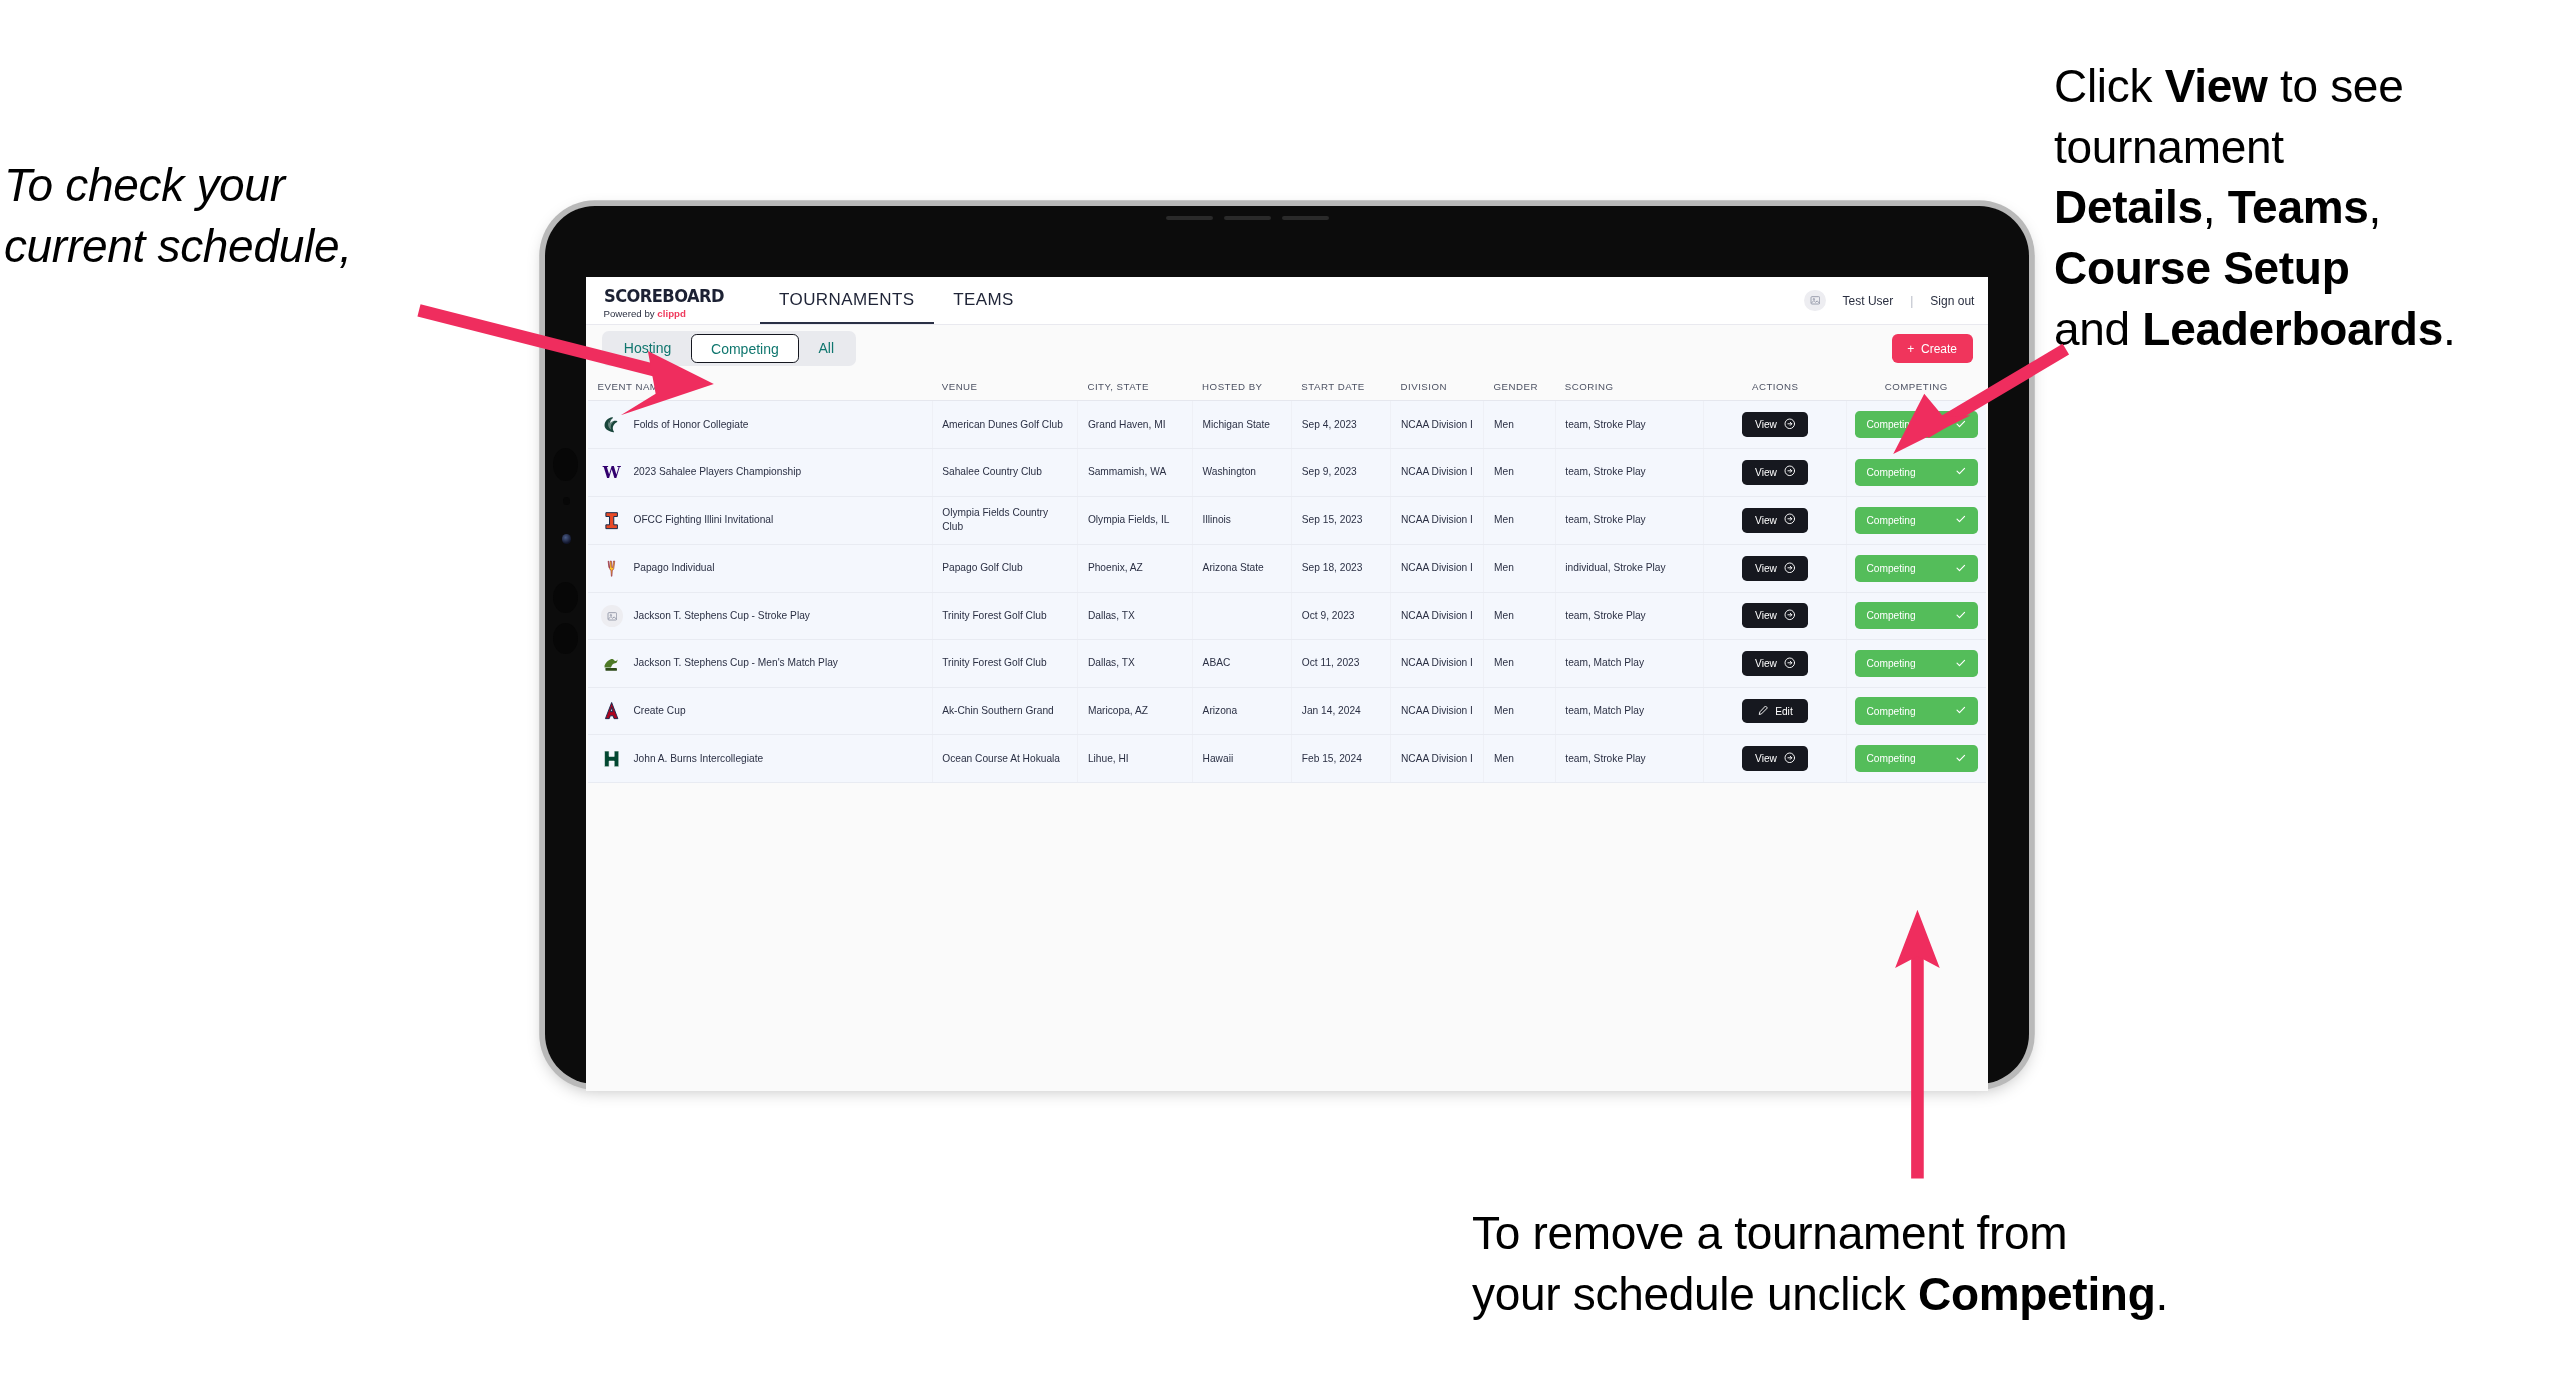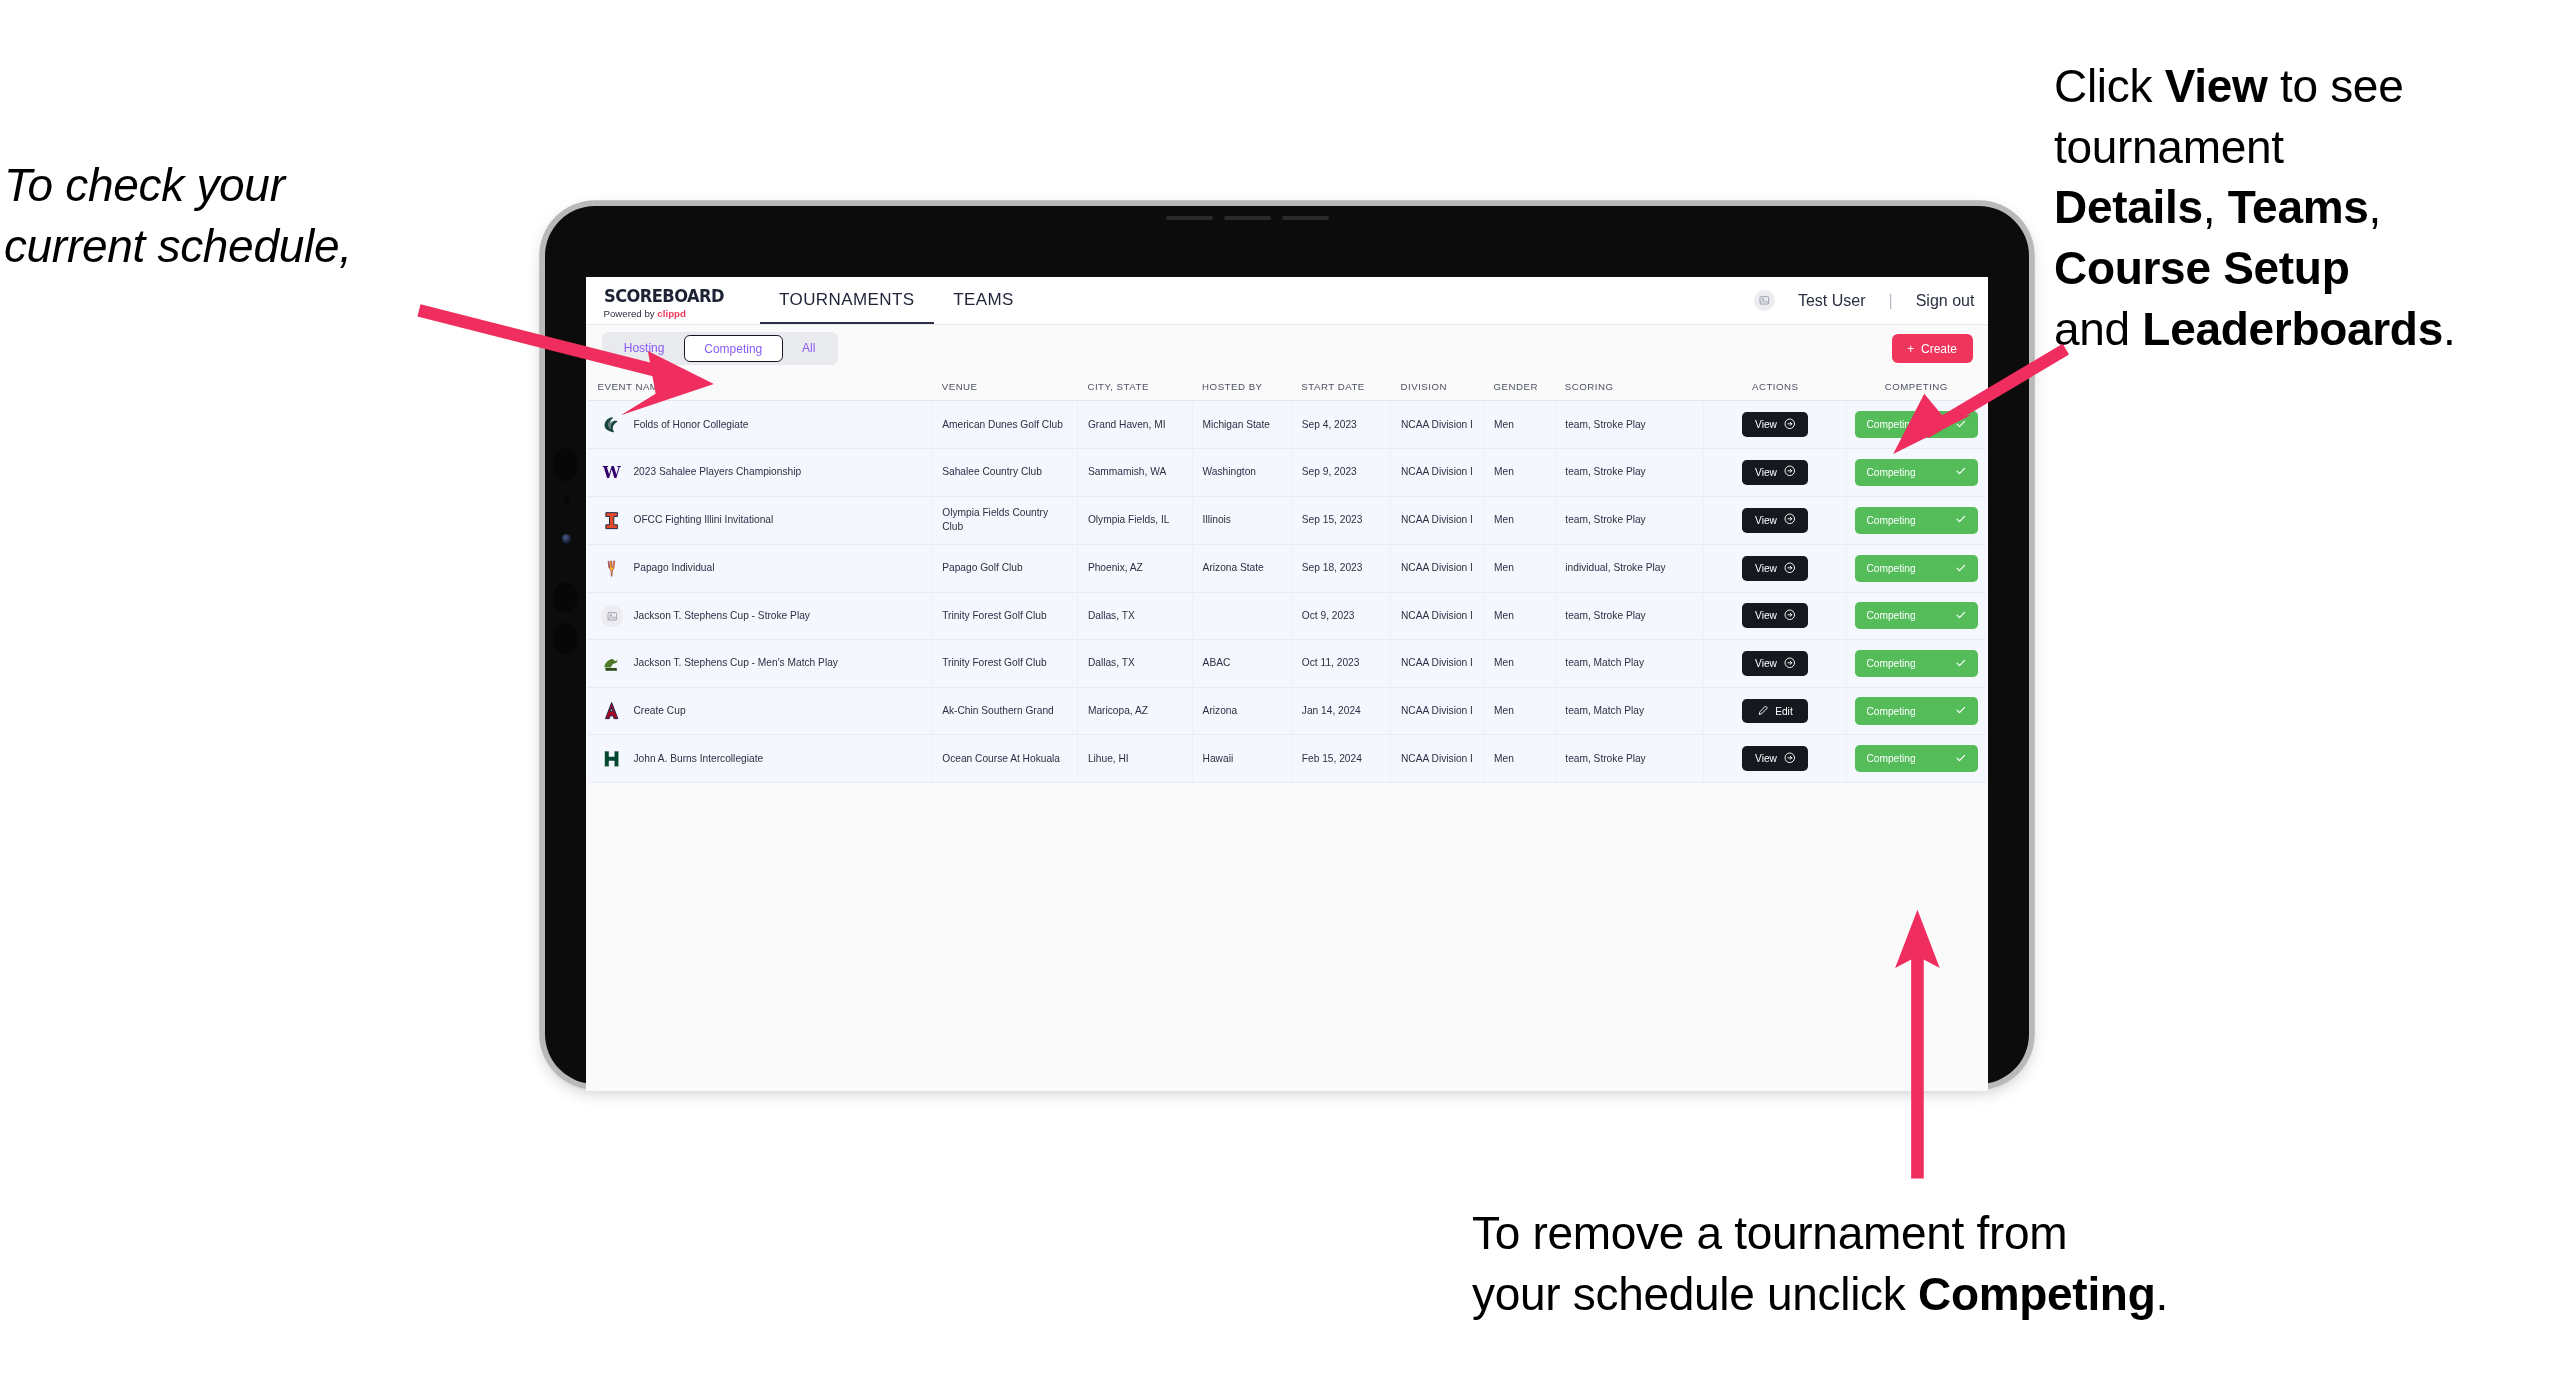--- a/index.html
+++ b/index.html
@@ -63,40 +63,40 @@
 
   .navtabs { display:flex; align-items:stretch; margin-left: 11.6px; }
   .navtab {
     display:flex; align-items:center; padding: 0 19.4px;
     font-size: 17px; letter-spacing:0.4px; color:#1f2437;
     border-bottom: 2.9px solid transparent; cursor:pointer;text-align:center;
   }
   .navtab.active { border-bottom-color:#2a3045; }
 
   .header-right {
-    margin-left:auto; display:flex; align-items:center; gap:23px;
-    padding-right: 13.6px; font-size: 16px; color:#2a2f40;
+    margin-left:auto; display:flex; align-items:center; gap:17px;
+    padding-right: 13.6px; font-size: 12px; color:#2a2f40;
   }
   .avatar {
     width:21.3px; height:21.3px; border-radius:50%; background:#ededf1;
     display:flex; align-items:center; justify-content:center; color:#9095a5;
   }
   .sep { color:#b7bbc6; }
   .signout { cursor:pointer; }
 
   
   #filter-bar {
     height: 47px; background:#fafafa; display:flex; align-items:center;
     padding: 0 15.5px; position: relative;
   }
   .segmented {
     display:inline-flex; background:#e9eaee; border-radius:6.8px; padding:2.9px;
   }
   .seg {
-    padding: 5.8px 19.4px; font-size: 12px; color:#8b5cf6; border-radius:5.8px;
+    padding: 5.8px 19.4px; font-size: 14px; color:#0f766e; border-radius:5.8px;
     cursor:pointer; white-space:nowrap;
   }
   .seg.active { background:#ffffff; border:1.6px solid #14161f; font-weight:500; }
   #create-btn {
     margin-left:auto; background:#f0355c; color:#fff; border:none; border-radius:5.8px;
     padding: 7.8px 15.5px; font-size: 12px; cursor:pointer; display:flex; align-items:center; gap:6.8px;
     font-family:"Liberation Sans", sans-serif;
   }
 
   

